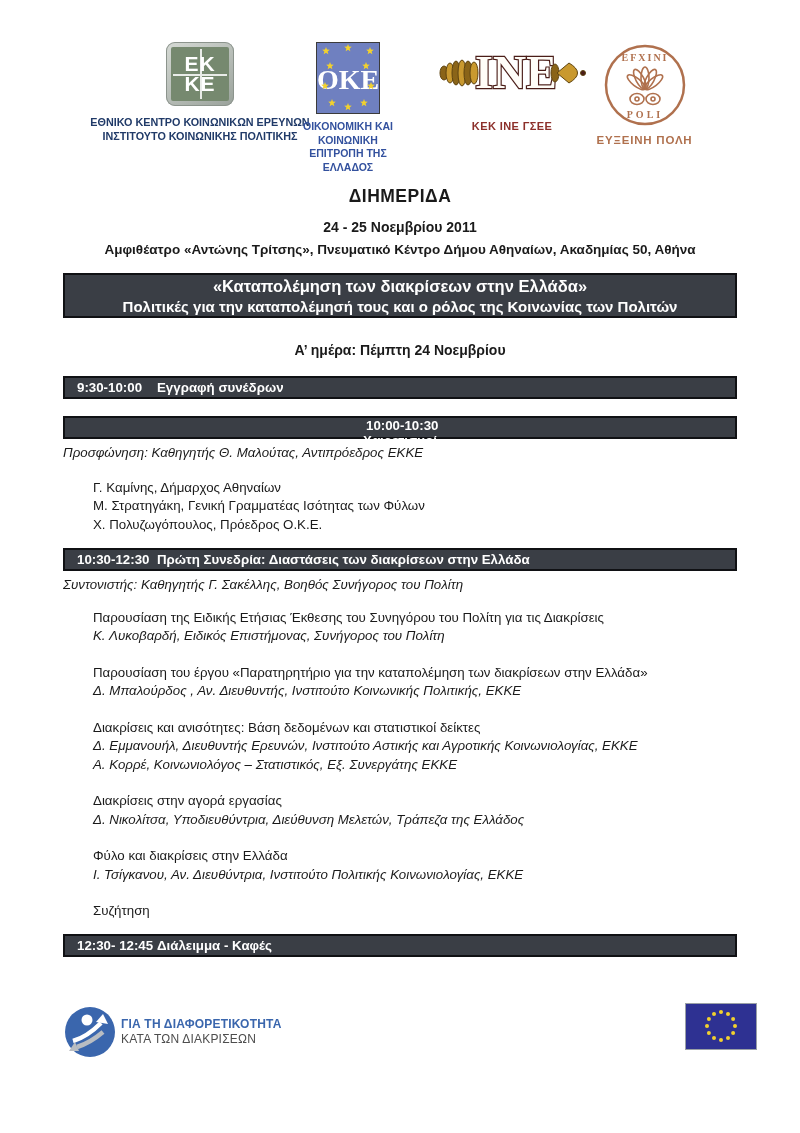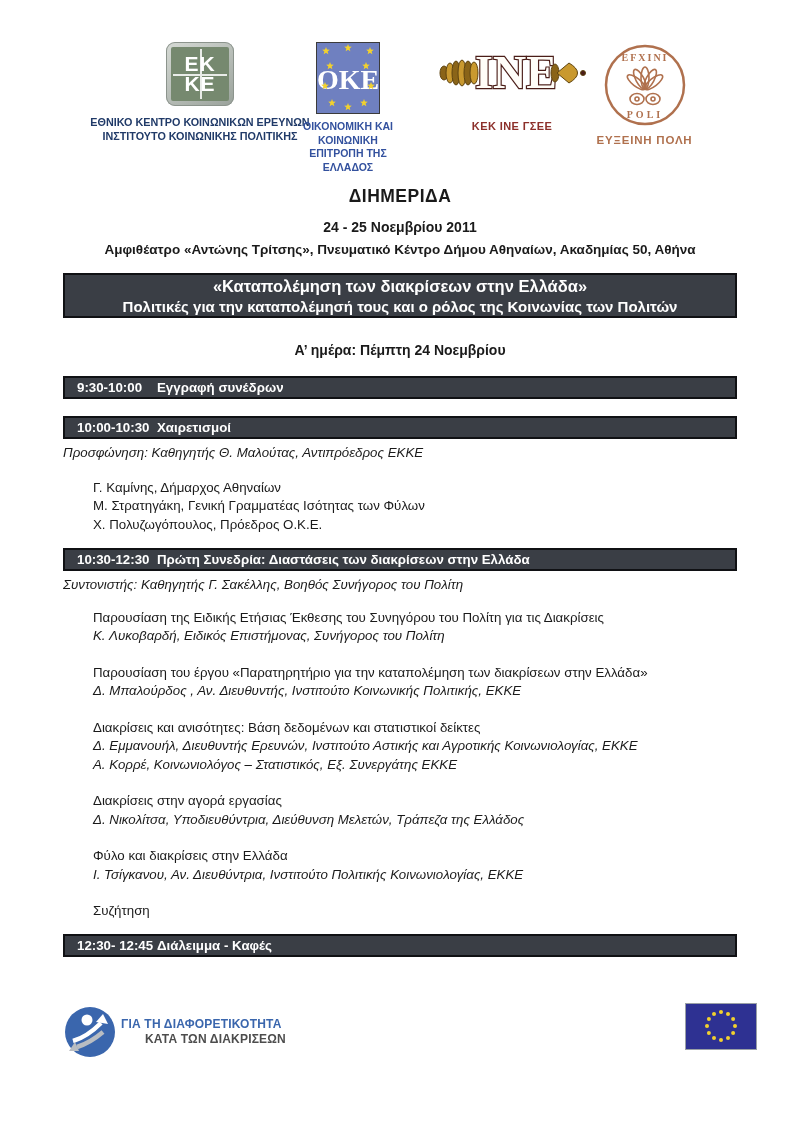--- a/index.html
+++ b/index.html
@@ -57,38 +57,38 @@
 
   
   .sched { margin: 0 63px; }
   .bar {
     height: 23px; background: #3a3e45; border: 2px solid #101114;
     color: #fff; display: flex; align-items: center;
     font-size: 13.3px; font-weight: 800;
   }
   .bar-time { width: 92px; padding-left: 12px; flex: none; }
   .bar-title { flex: 1; }
-  .mt18 { margin-top: 18px; } .mt17 { margin-top: 17px; }
+  .mt18 { margin-top: 18px; } .mt17 { margin-top: 17px; flex-direction: column; }
   .mt14 { margin-top: 14px; } .mt13 { margin-top: 13px; }
 
   .line { font-size: 13.3px; line-height: 18.5px; }
   .it { font-style: italic; }
   .intro { margin-top: 5px; }
   .indent { padding-left: 30px; }
   .attendees { margin-top: 16px; }
   .item { margin-top: 18px; }
   .item:first-child { margin-top: 14px; }
   .closing { margin-top: 18px; }
 
   
   .footer { position: absolute; left: 0; top: 995px; width: 800px; height: 80px; }
   .prog-logo { position: absolute; left: 63px; top: 10px; display: flex; align-items: center; gap: 4px; }
   .prog-captions { line-height: 1.25; }
   .prog-cap1 { color: #3a66ad; font-weight: 700; font-size: 12px; letter-spacing: 0.2px; }
-  .prog-cap2 { color: #4d4d4d; font-weight: 700; font-size: 12px; letter-spacing: 0.2px; margin-left: 24px; }
+  .prog-cap2 { color: #4d4d4d; font-weight: 400; font-size: 12px; letter-spacing: 0.2px; }
   .footer-note { position: absolute; left: 255px; top: 14px; width: 360px; text-align: center; font-size: 9.8px; line-height: 14px; color: #2c2c2c; }
   .eu-flag-wrap { position: absolute; left: 685px; top: 8px; }
 </style>
 </head>
 <body>
 
 <div class="page">
 
   <div class="logos">
 

